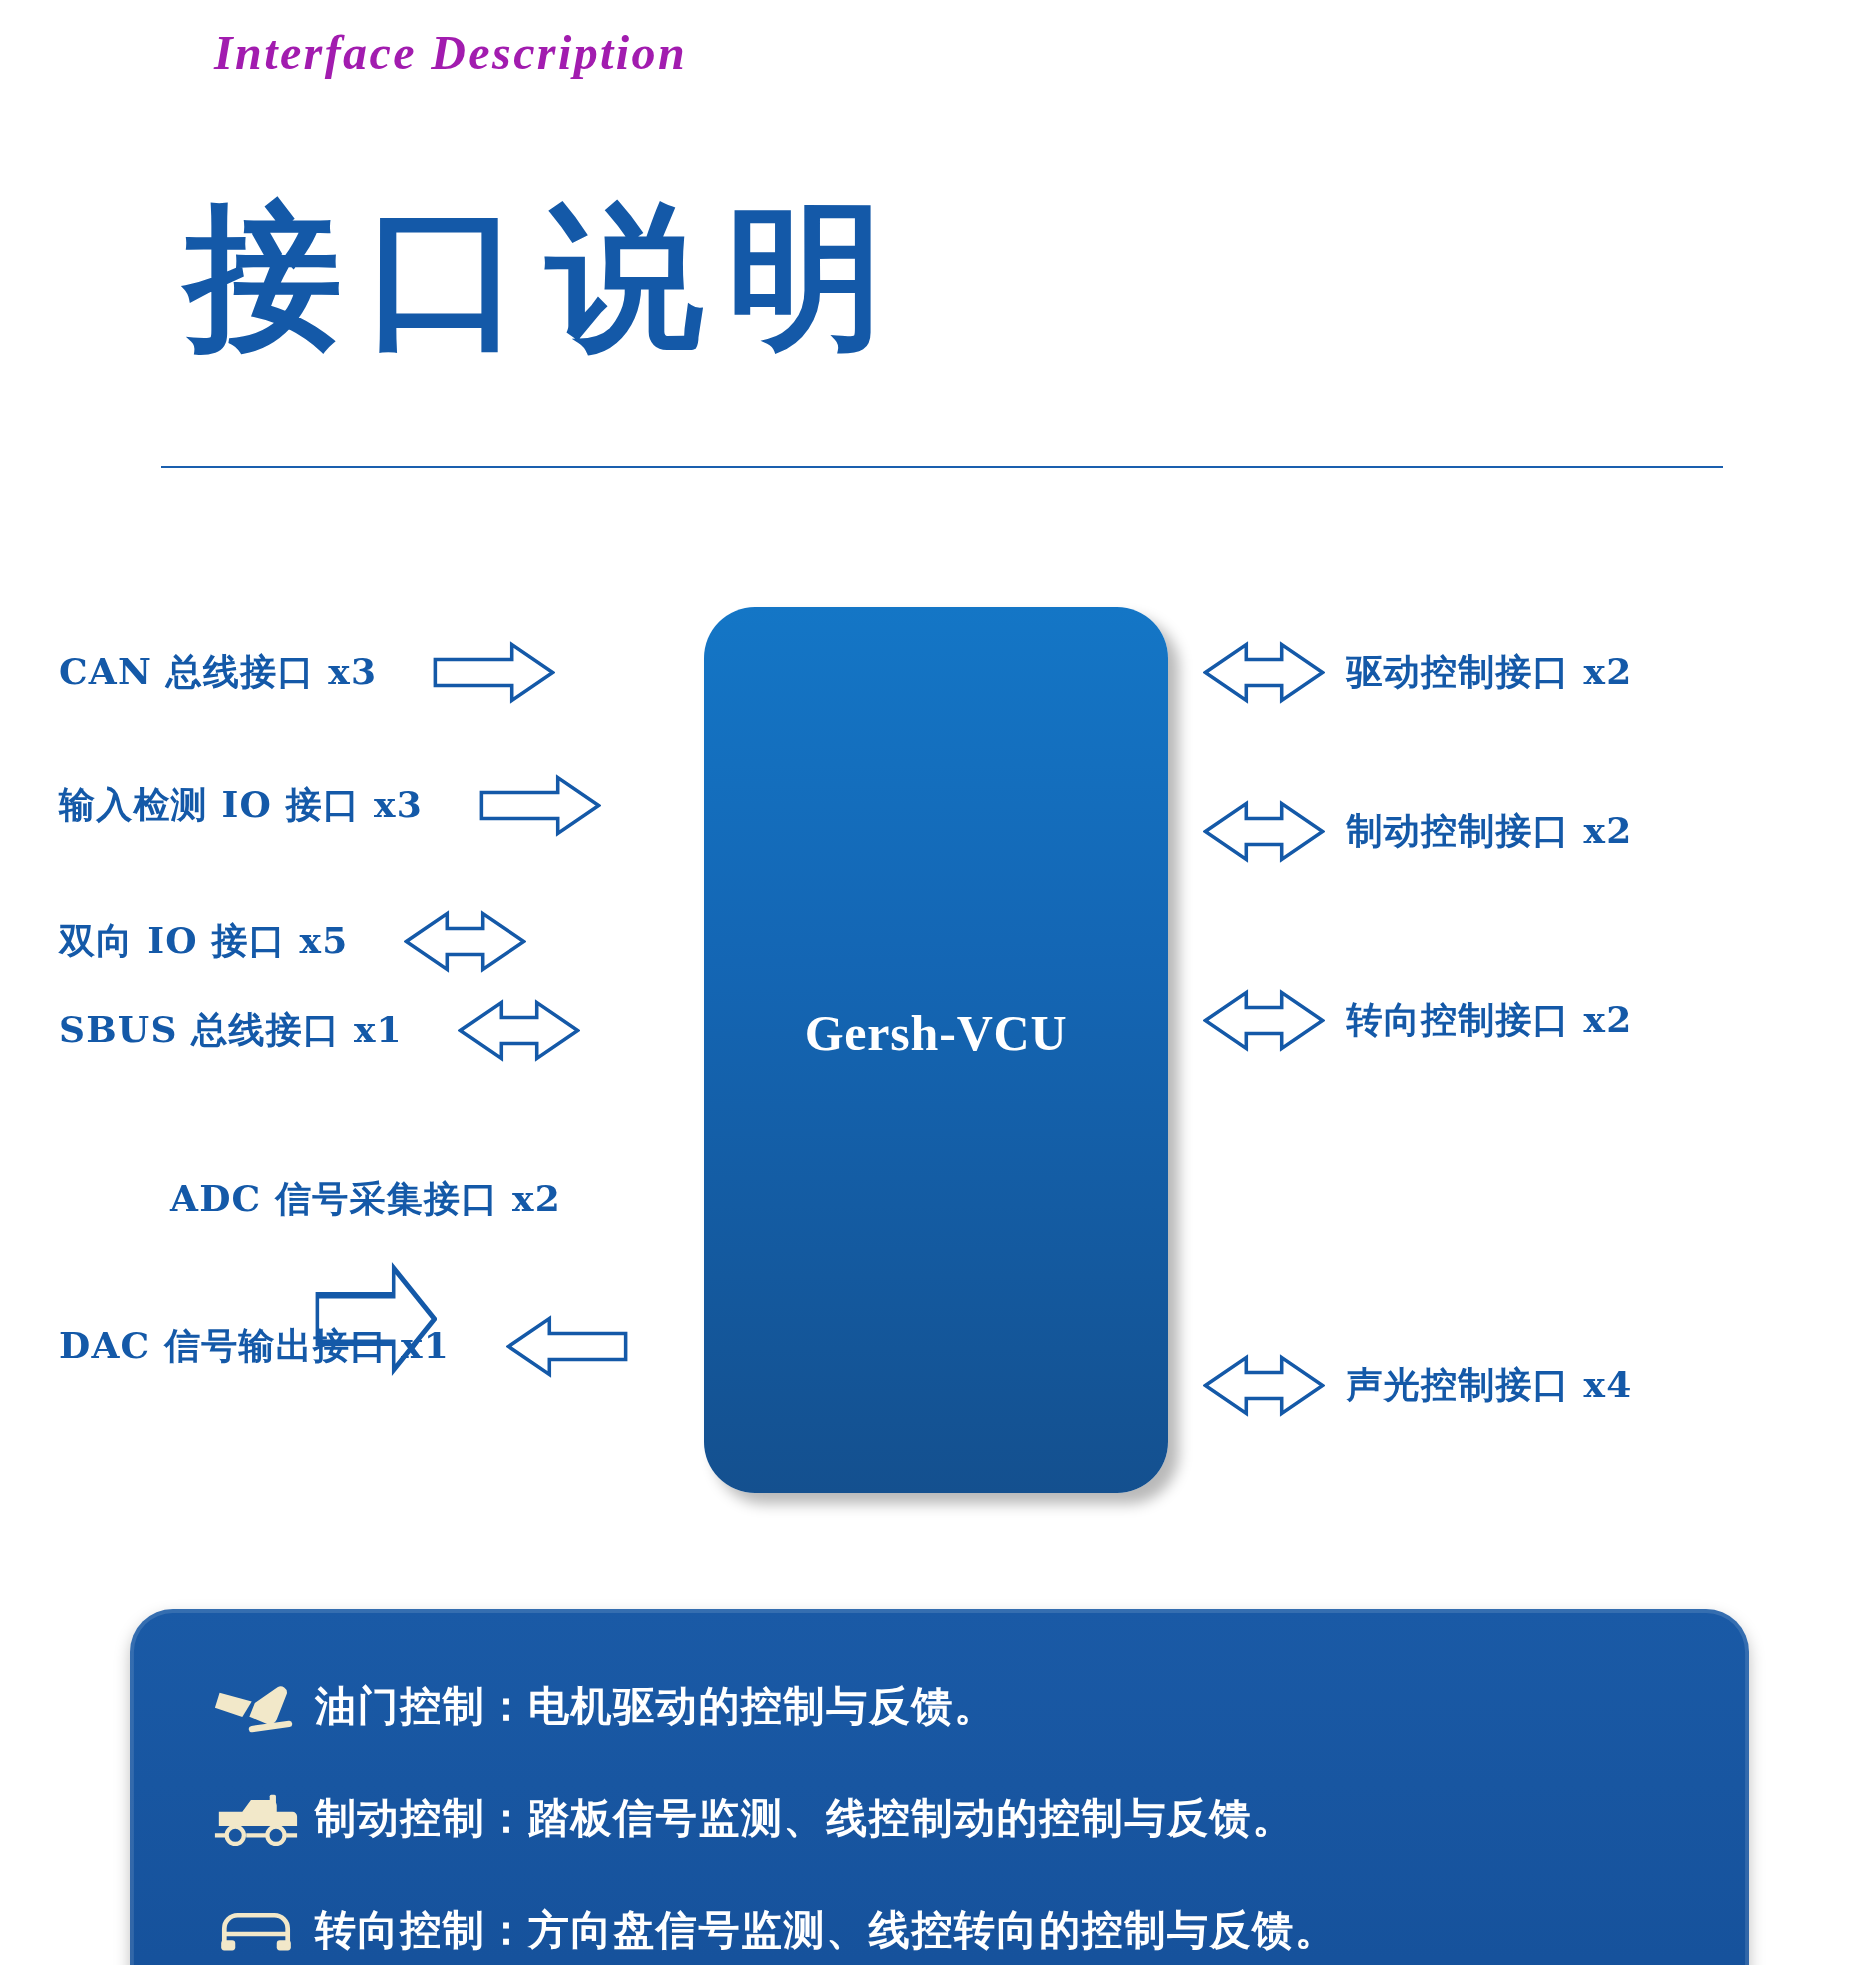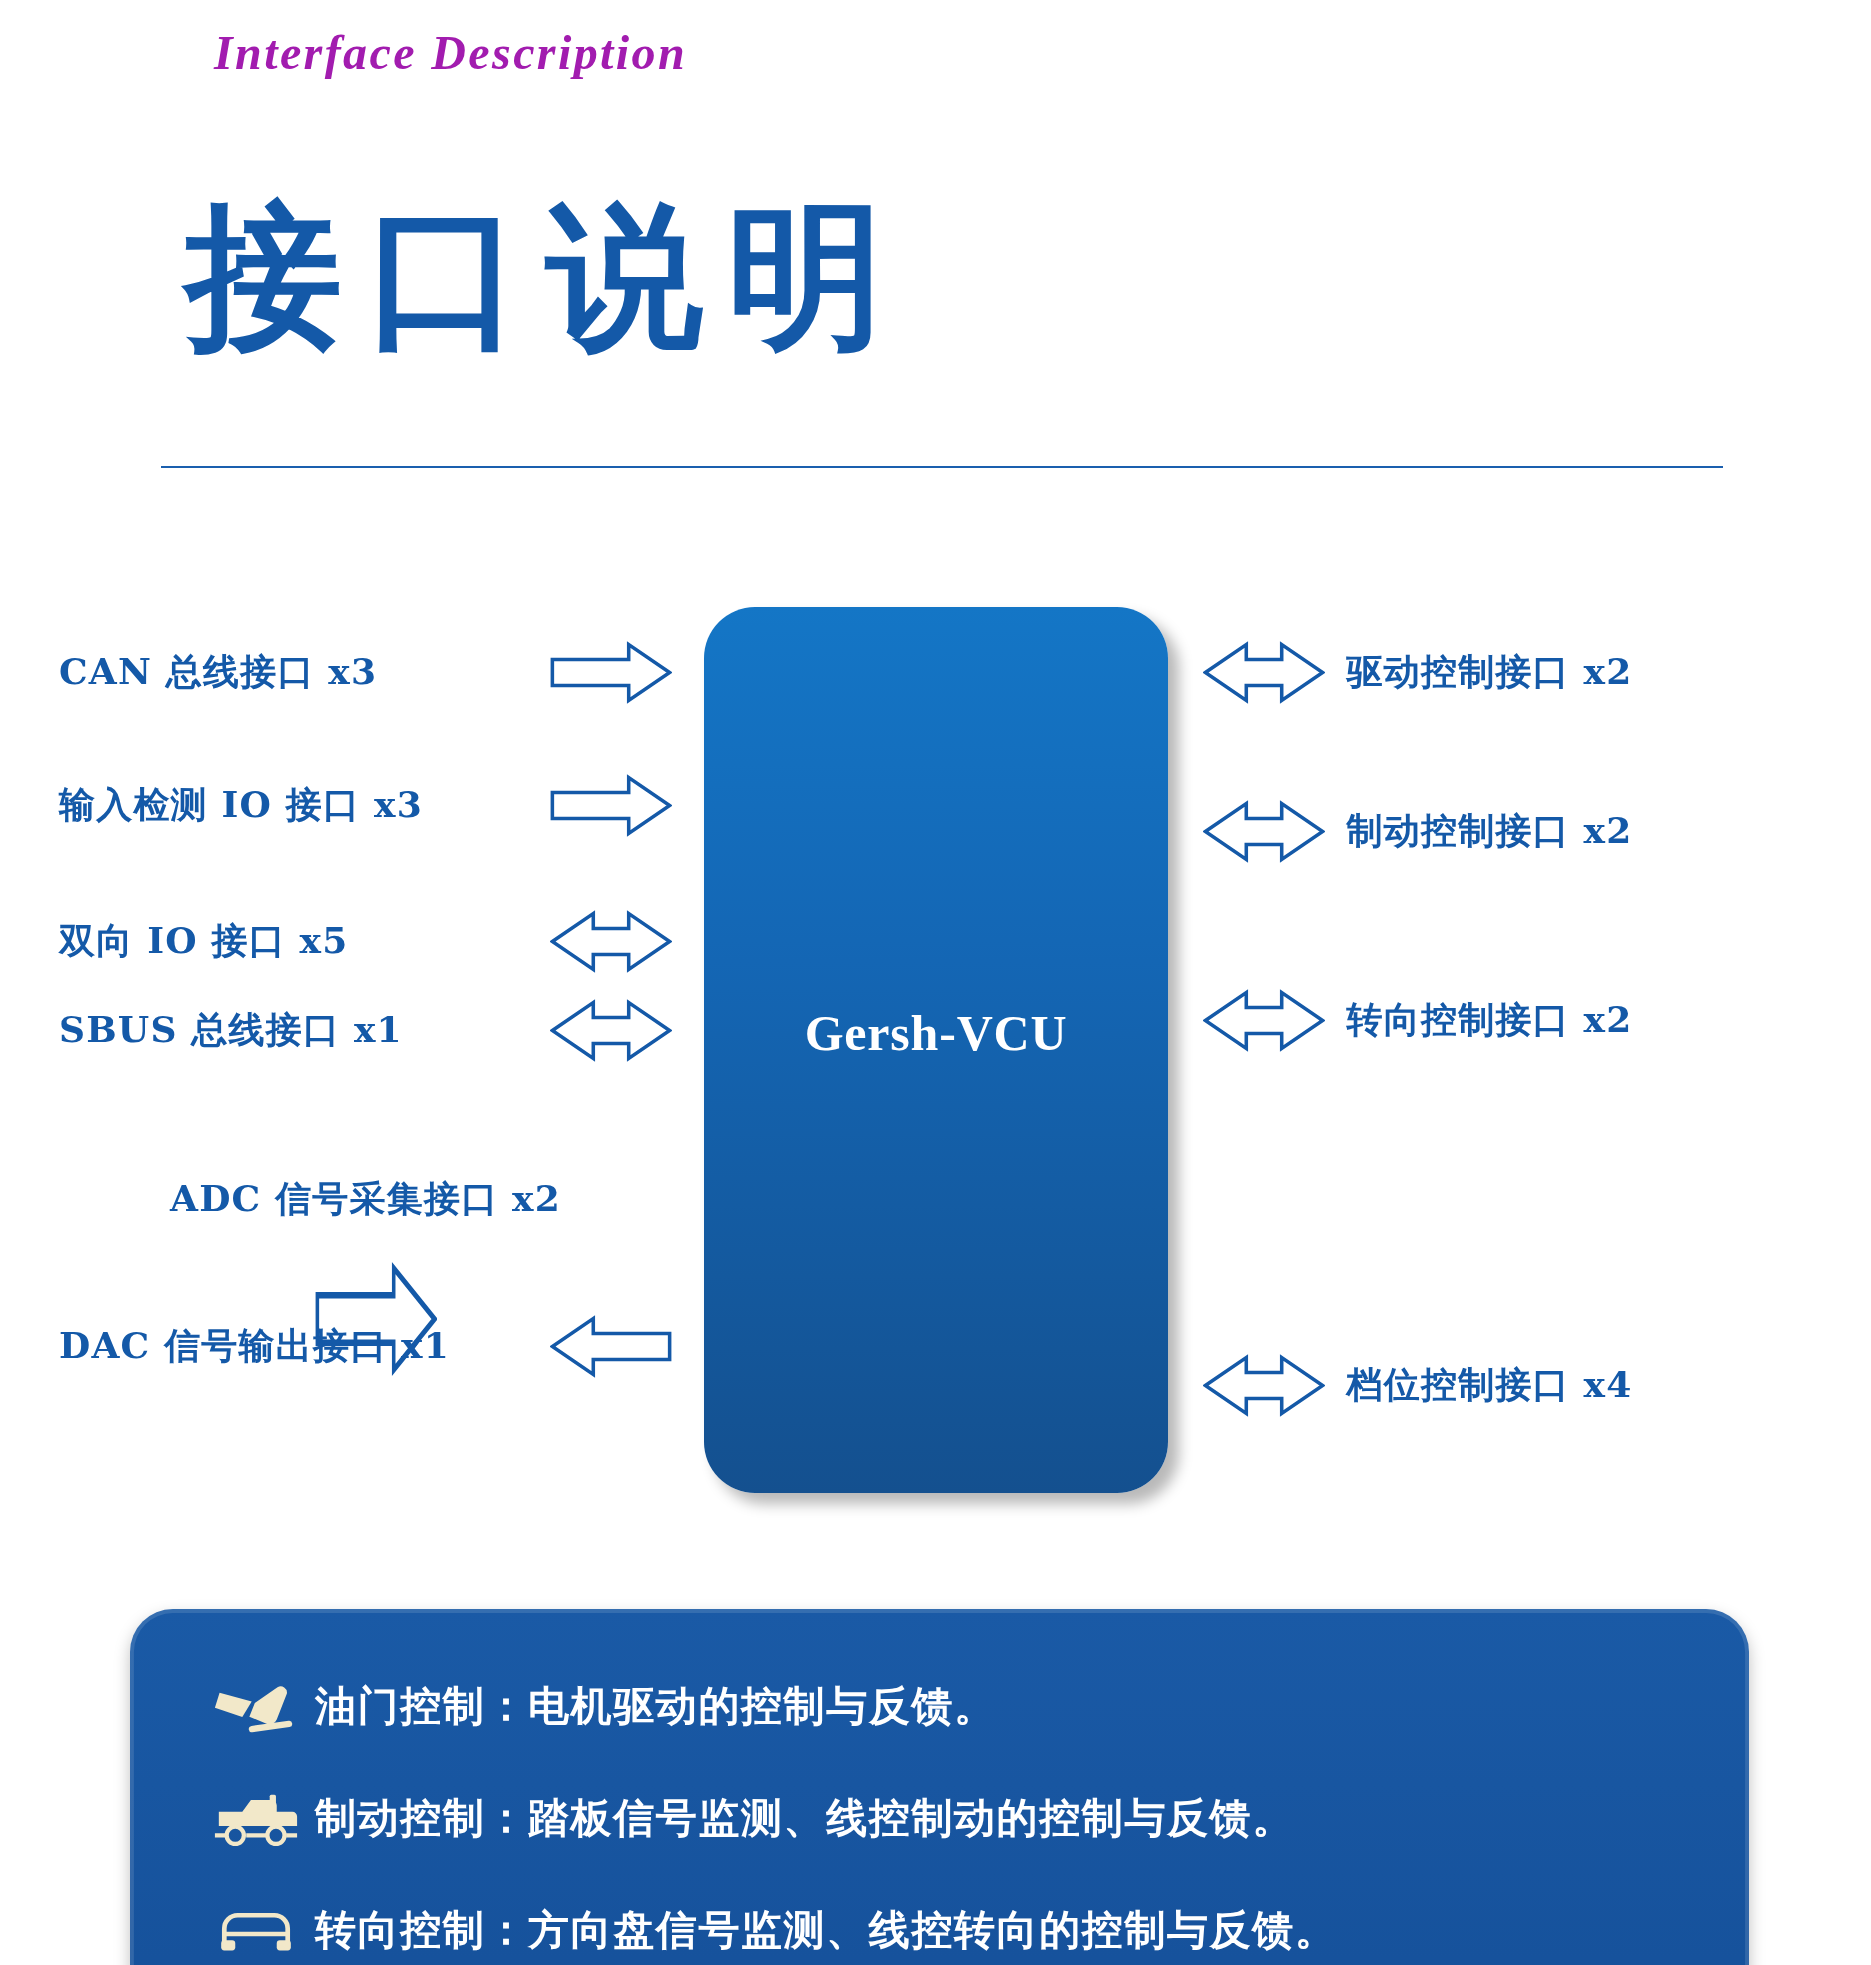--- a/index.html
+++ b/index.html
@@ -78,21 +78,21 @@
   
   .port-row {
     position: absolute;
     height: 71px;
     display: flex;
     align-items: center;
   }
   .port-row.left {
     left: 59px;
     width: 613px;
-    justify-content: space-between;
+    justify-content: flex-start;
     gap: 34px;
   }
   .port-row.right {
     left: 1203px;
     width: 613px;
     justify-content: flex-start;
   }
   .port-label {
     font-family: "DejaVu Serif", serif;
     font-weight: bold;
@@ -251,21 +251,21 @@
     <span class="port-label">转向控制接口 x2</span>
   </div>
 
 
   <div class="port-row right" style="top:1350px;">
     <span class="arrow">
       <svg viewBox="0 0 310 170" preserveAspectRatio="none">
           <path d="M6 85 L110 14 L110 52 L200 52 L200 14 L304 85 L200 156 L200 118 L110 118 L110 156 Z"></path>
         </svg>
     </span>
-    <span class="port-label">档位控制接口 x4</span>
+    <span class="port-label">声光控制接口 x4</span>
   </div>
 
   <div class="legend-panel">
     <div class="legend-list">
 
       <div class="legend-item">
         <span class="legend-icon">
           <svg width="90" height="59" viewBox="0 0 230 150">
             <g fill="#f2e8c9">
               <path d="M22 40 l82 22 -24 40 -70 -24 z"></path>

